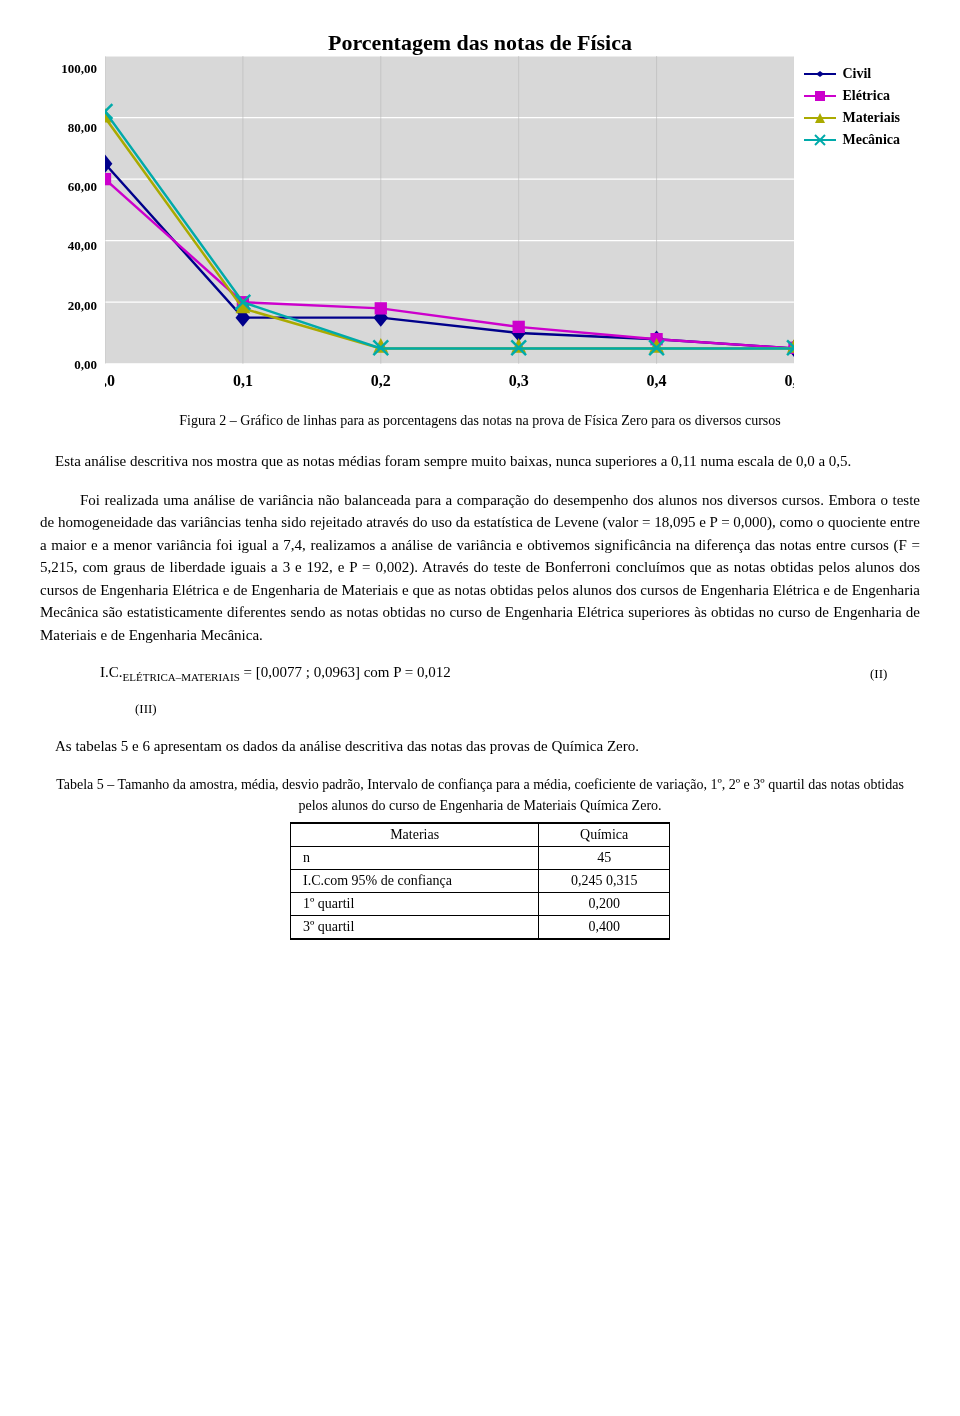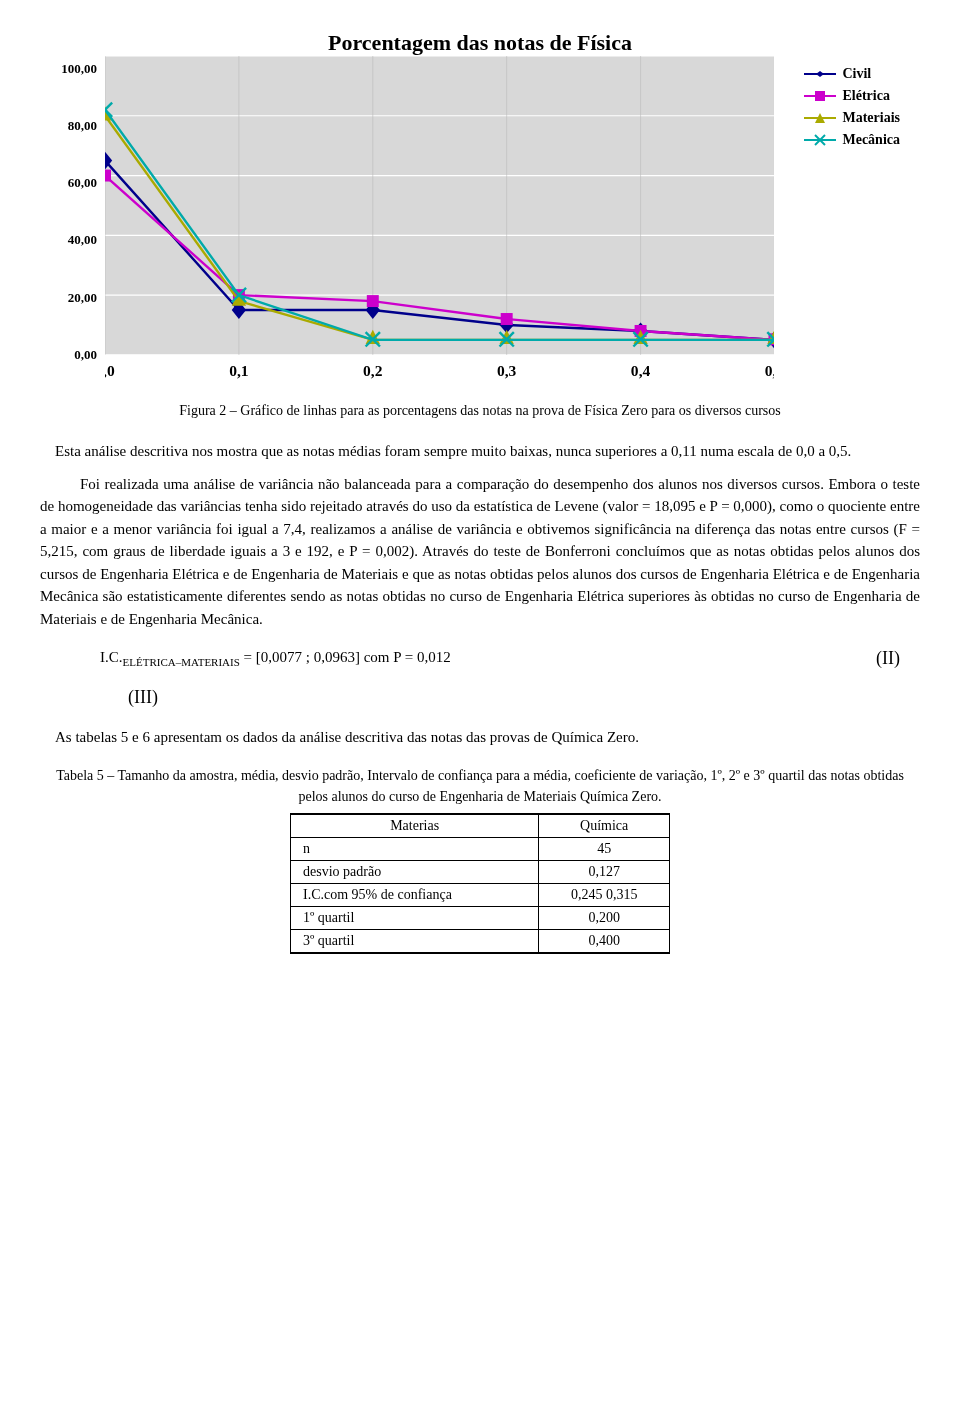--- a/index.html
+++ b/index.html
@@ -50,21 +50,21 @@
     }
 
     .svg-chart {
       flex: 1;
     }
 
     .legend {
       display: flex;
       flex-direction: column;
       justify-content: flex-start;
-      padding: 10px 10px 10px 30px;
+      padding: 10px 10px 10px 10px;
       gap: 6px;
       font-size: 14px;
       min-width: 110px;
     }
 
     .legend-item {
       display: flex;
       align-items: center;
       gap: 6px;
     }
@@ -73,21 +73,21 @@
       text-align: center;
       font-size: 14px;
       margin-bottom: 20px;
       line-height: 1.4;
     }
 
     .body-text {
       text-align: justify;
       font-size: 15px;
       line-height: 1.5;
-      margin-bottom: 10px;
+      margin-bottom: 16px;
       text-indent: 0;
     }
 
     .body-text-indent {
       text-align: justify;
       font-size: 15px;
       line-height: 1.5;
       margin-bottom: 10px;
       text-indent: 40px;
     }
@@ -98,24 +98,23 @@
       align-items: center;
       padding-left: 60px;
     }
 
     .formula-text {
       font-size: 15px;
       flex: 1;
     }
 
     .formula-number {
-      font-size: 18px;
-      margin-left: 28px;
+      font-size: 13px;
+      margin-left: 35px;
       min-width: 50px;
-      text-align: right;
       padding-right: 20px;
     }
 
     .formula-sub {
       font-size: 11px;
       vertical-align: sub;
     }
 
     .section-text {
       text-align: justify;
@@ -308,24 +307,20 @@
   <tbody>
       <tr class="header-row">
     <td>Materias</td>
     <td class="col-right">Química</td>
   </tr>
   <tr>
     <td>n</td>
     <td class="col-right">45</td>
   </tr>
   <tr>
-    <td>desvio padrão</td>
-    <td class="col-right">0,127</td>
-  </tr>
-  <tr>
     <td>I.C.com 95% de confiança</td>
     <td class="col-right">0,245    0,315</td>
   </tr>
   <tr>
     <td>1º quartil</td>
     <td class="col-right">0,200</td>
   </tr>
   <tr>
     <td>3º quartil</td>
     <td class="col-right">0,400</td>

